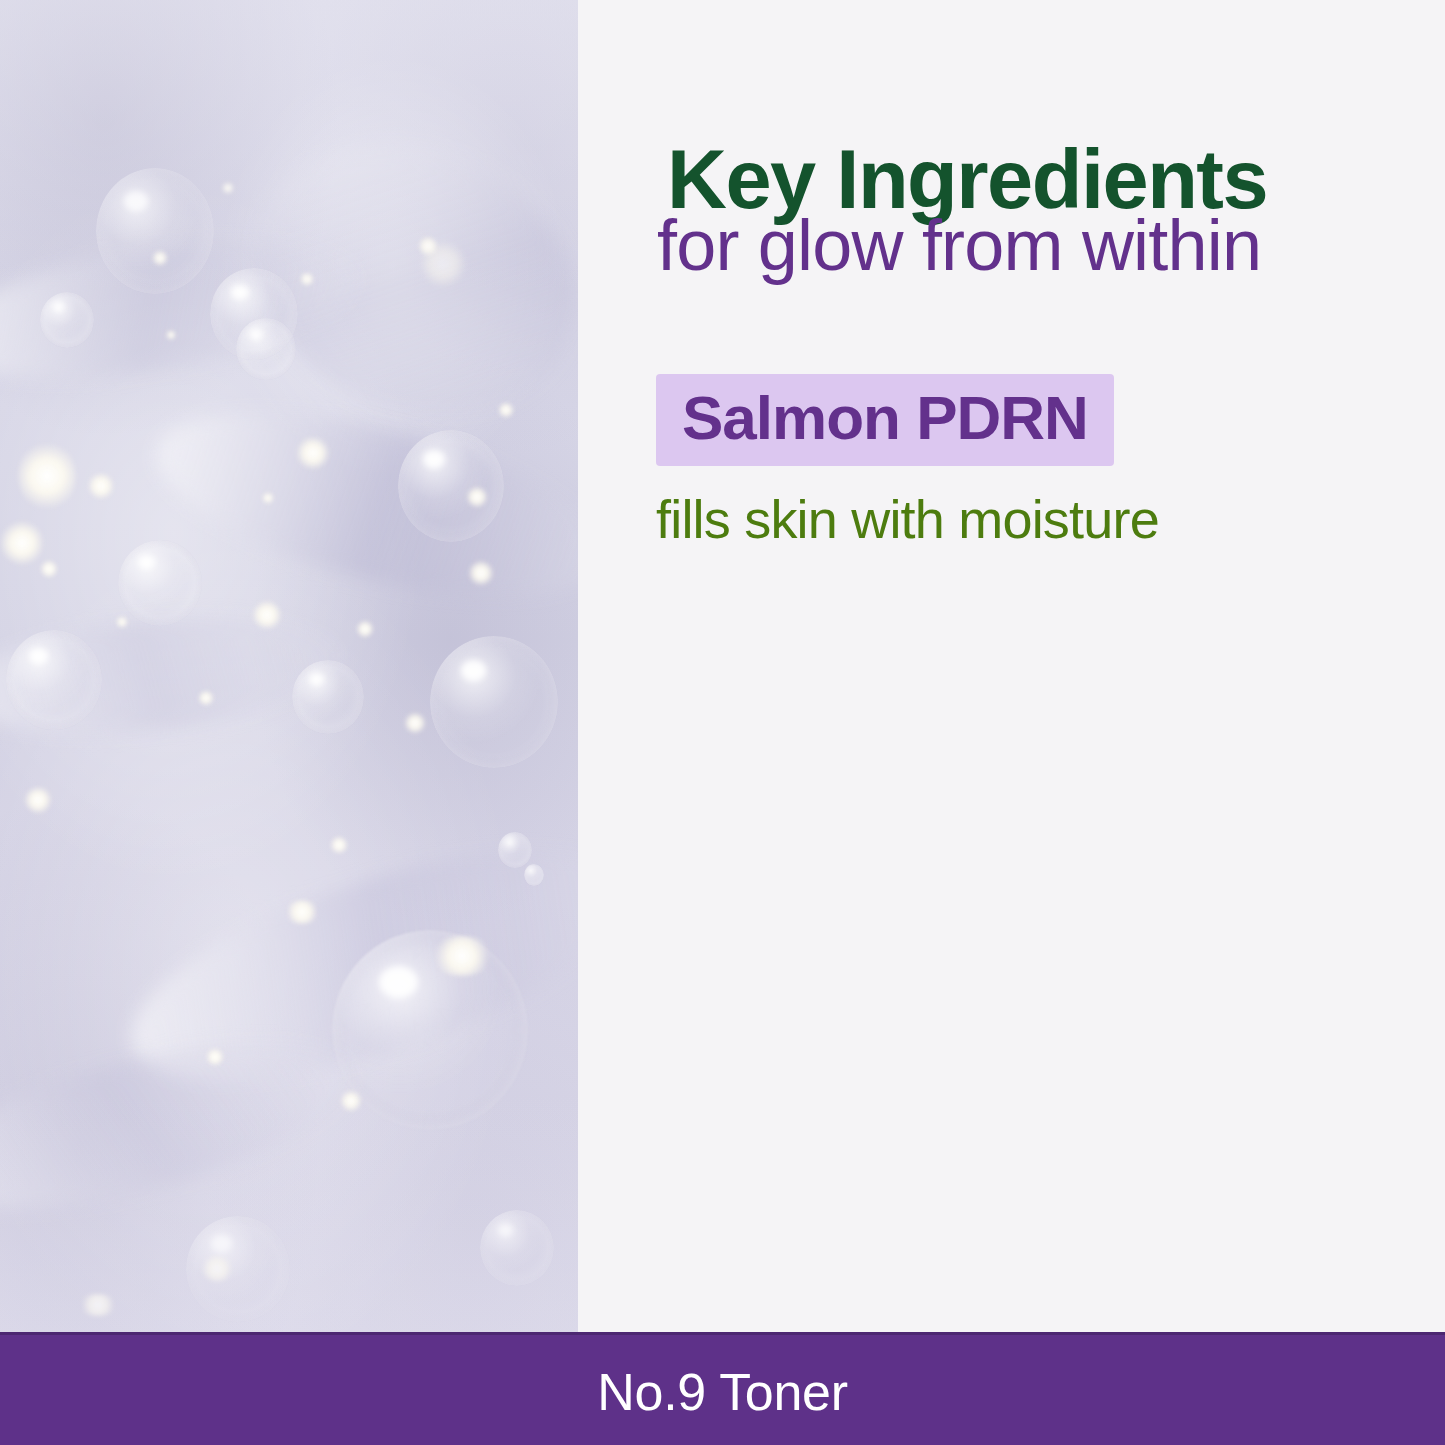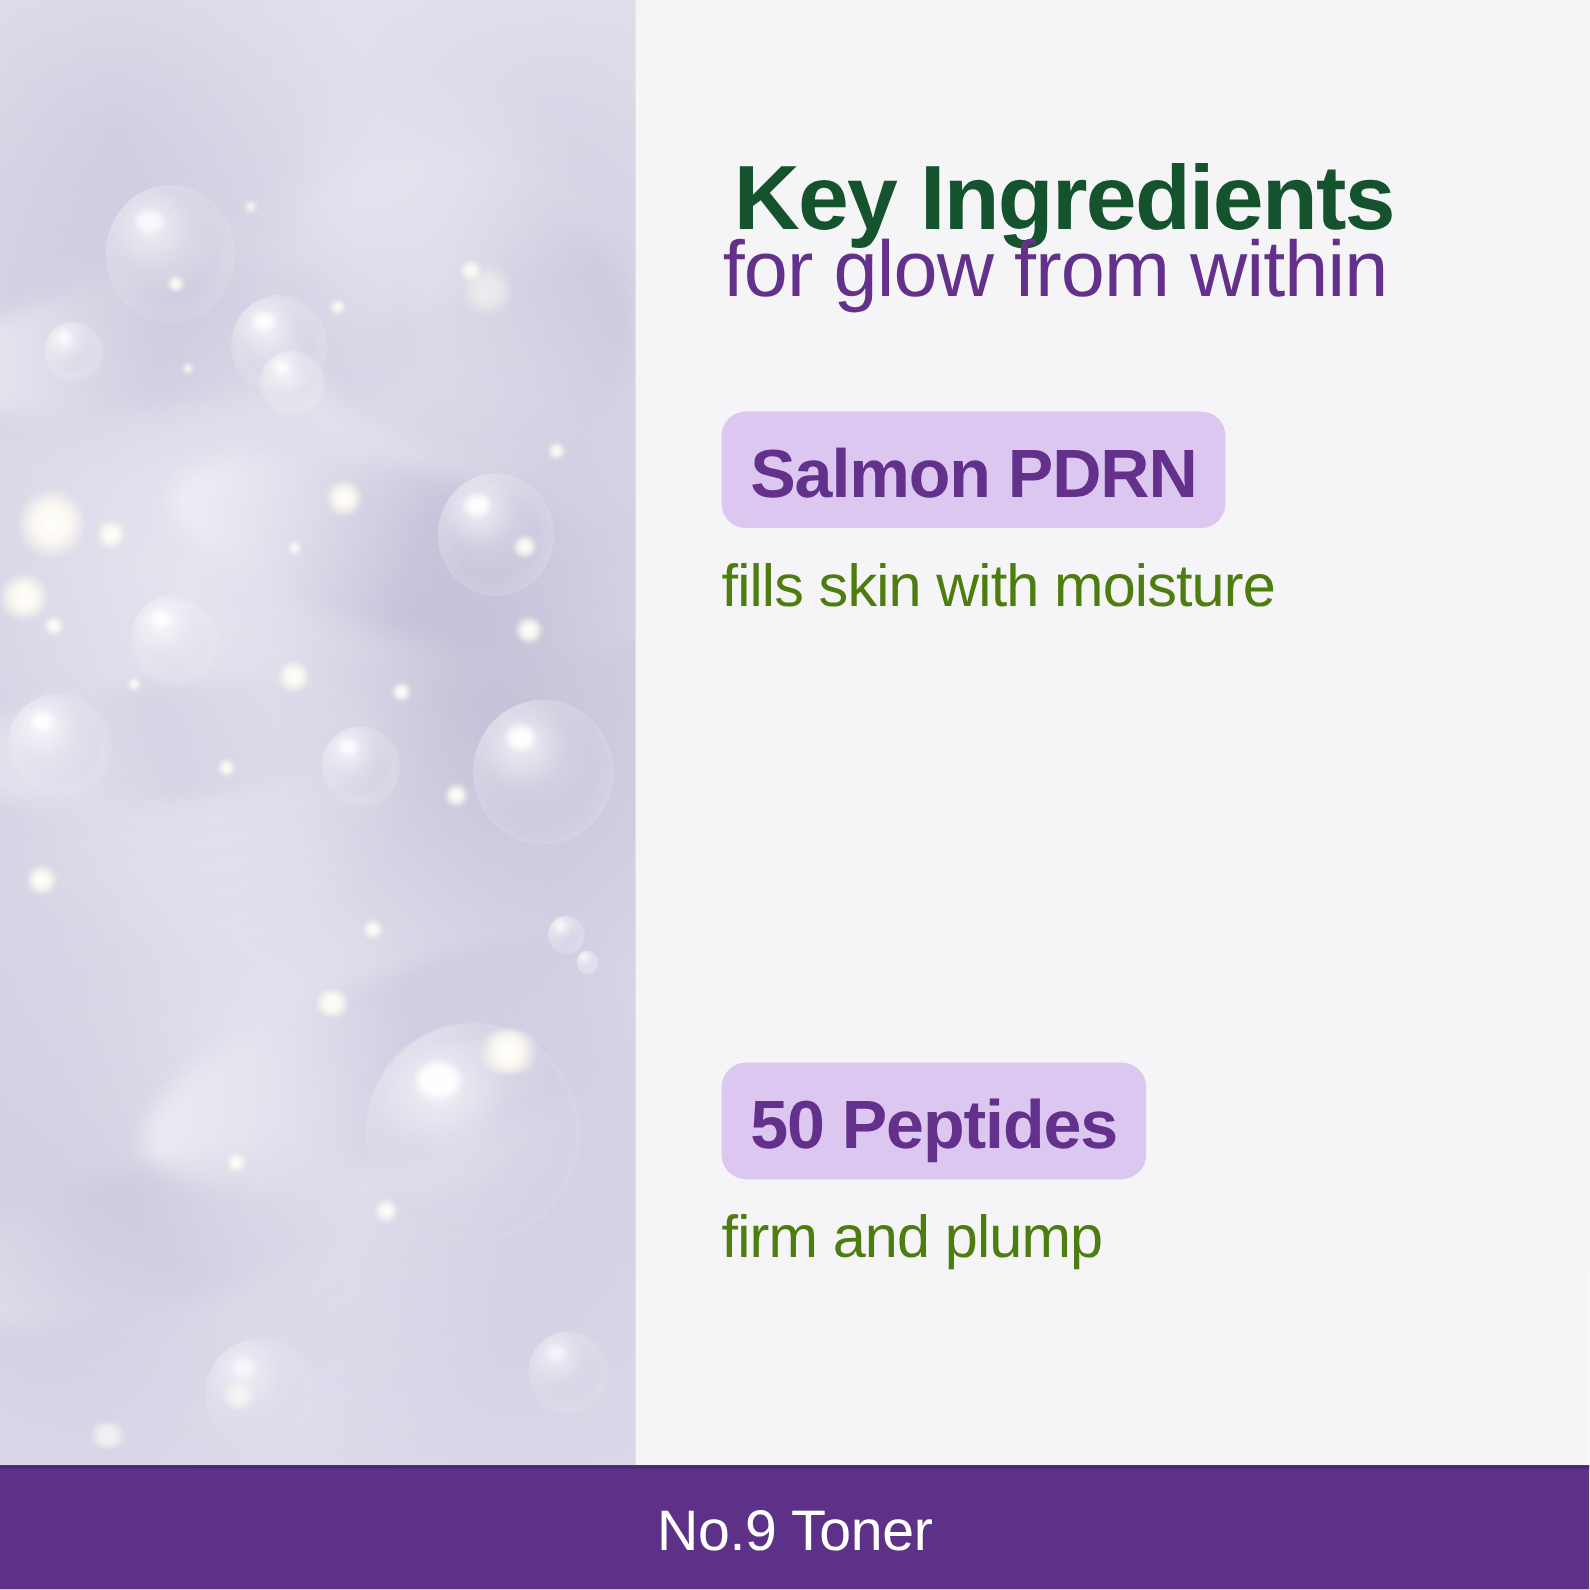--- a/index.html
+++ b/index.html
@@ -185,22 +185,22 @@
   }
 
   .ing { position: absolute; left: 78px; }
   .ing-1 { top: 374px; }
   .ing-2 { top: 684px; }
   .ing-3 { top: 966px; }
 
   .badge {
     display: inline-block;
     background: #DCC7F0;
-    border-radius: 22px;
-    padding: 27px 26px 17px 26px;
+    border-radius: 4px;
+    padding: 13px 26px 17px 26px;
     font-size: 62px;
     font-weight: 700;
     letter-spacing: -1px;
     color: #63318C;
     line-height: 1;
     white-space: nowrap;
   }
   .badge sup {
     font-size: 0.48em;
     font-weight: 700;
@@ -304,24 +304,20 @@
     <div class="heading">Key Ingredients</div>
 
     <div class="subheading">for glow from within</div>
 
     <div class="ing ing-1">
       <span class="badge"><span>Salmon PDRN</span><sup></sup></span>
       <div class="desc">fills skin with moisture</div>
     </div>
 
 
-    <div class="ing ing-3">
-      <span class="badge"><span>50 Peptides</span><sup></sup></span>
-      <div class="desc">firm and plump</div>
-    </div>
 
   </div>
 
   <div class="footer">
     <div class="footer-label">No.9 Toner</div>
   </div>
 
 </div>
 
 </body></html>

